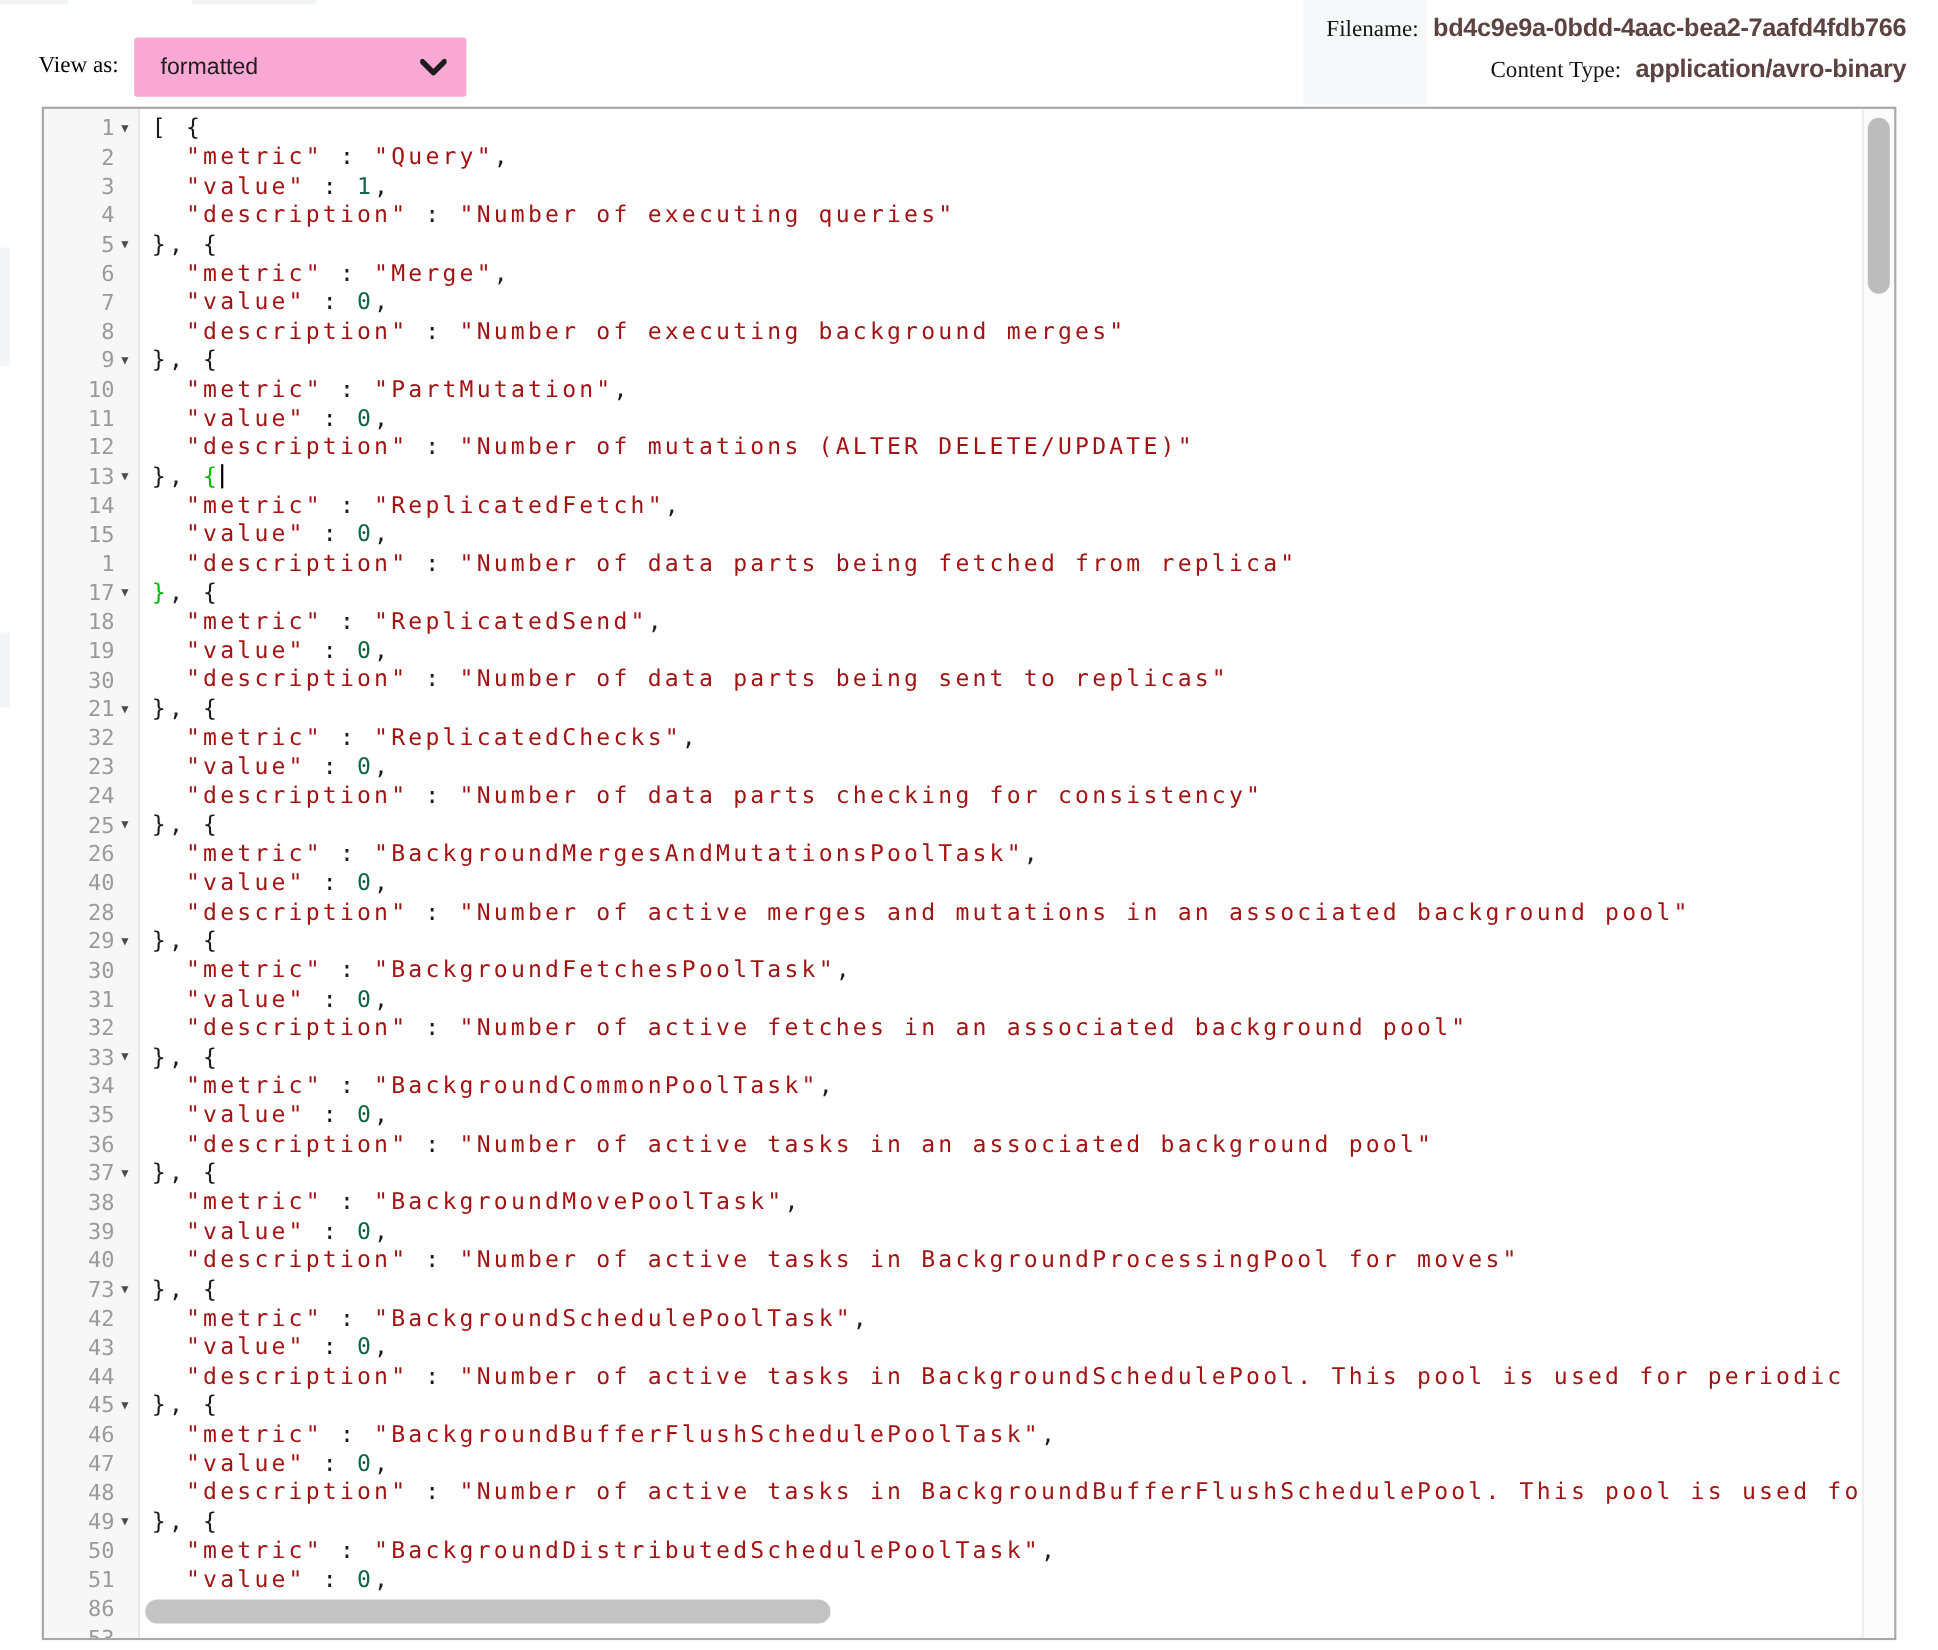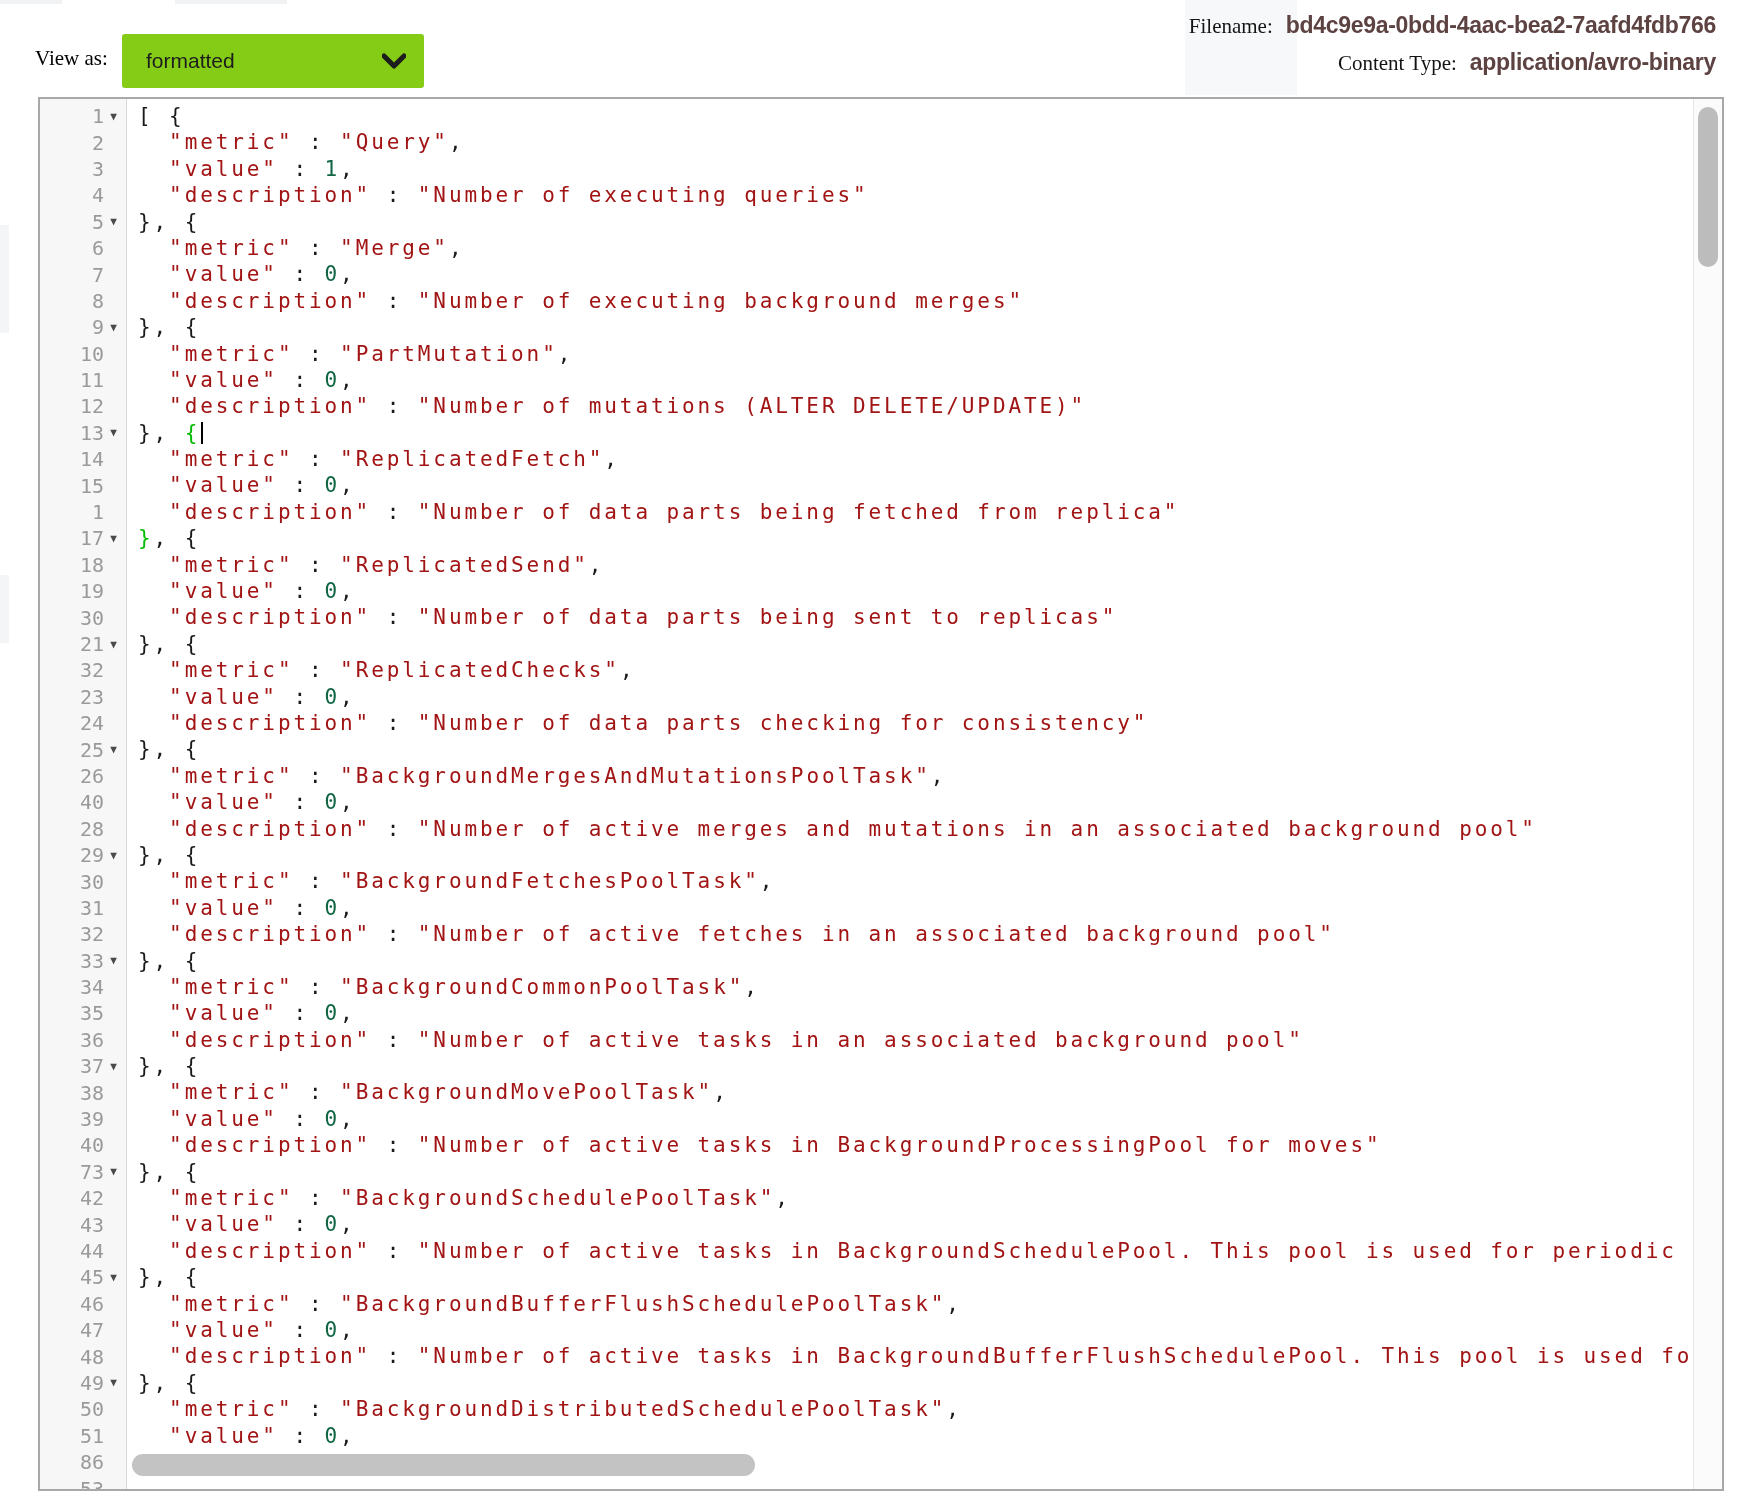--- a/index.html
+++ b/index.html
@@ -14,27 +14,27 @@
   .decor{position:absolute;background:#f0f2f4;}
   .decor.d1{left:0;top:0;width:62px;height:4px;}
   .decor.d2{left:175px;top:0;width:112px;height:4px;}
   .decor.d3{left:1185px;top:0;width:112px;height:95px;background:#f7f8f9;}
   .decor.d4{left:0;top:225px;width:9px;height:108px;background:#f3f5f6;}
   .decor.d5{left:0;top:575px;width:9px;height:68px;background:#f3f5f6;}
 
   
   .viewas-label{position:absolute;left:35px;top:46px;font-family:"Liberation Serif",serif;
                 font-size:21px;color:#000000;}
-  .dropdown{position:absolute;left:122px;top:34px;width:302px;height:54px;background:#84cc16;
+  .dropdown{position:absolute;left:122px;top:34px;width:302px;height:54px;background:#f9a8d4;
             border-radius:3px;display:flex;align-items:center;padding:0 18px 0 24px;cursor:pointer;}
   .dropdown .val{font-size:21px;color:#1d1d1d;flex:1;}
   .dropdown svg{display:block;}
 
   
-  .meta{position:absolute;right:46px;top:12px;text-align:left;}
+  .meta{position:absolute;right:29px;top:12px;text-align:left;}
   .meta-row{display:flex;justify-content:flex-end;align-items:baseline;gap:13px;height:37px;}
   .mlabel{font-family:"Liberation Serif",serif;font-size:21px;color:#141414;}
   .mvalue{font-family:"Liberation Sans",sans-serif;font-weight:bold;font-size:23px;
           letter-spacing:-0.3px;color:var(--header-value);}
 
   
   .editor{position:absolute;left:38px;top:97px;width:1686px;height:1394px;background:#ffffff;
           border:2px solid #a8a8a8;overflow:hidden;}
   .gutter{position:absolute;left:0;top:0;bottom:0;width:87px;background:#f7f7f7;
           border-right:1px solid #d9d9d9;padding-top:4px;overflow:hidden;}

